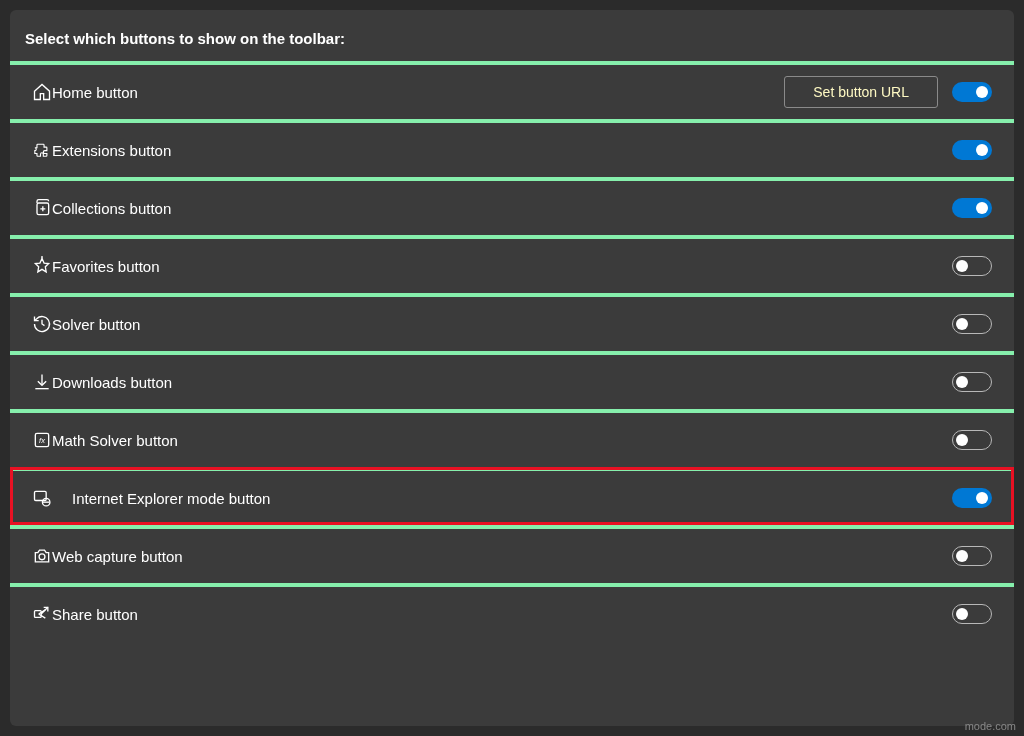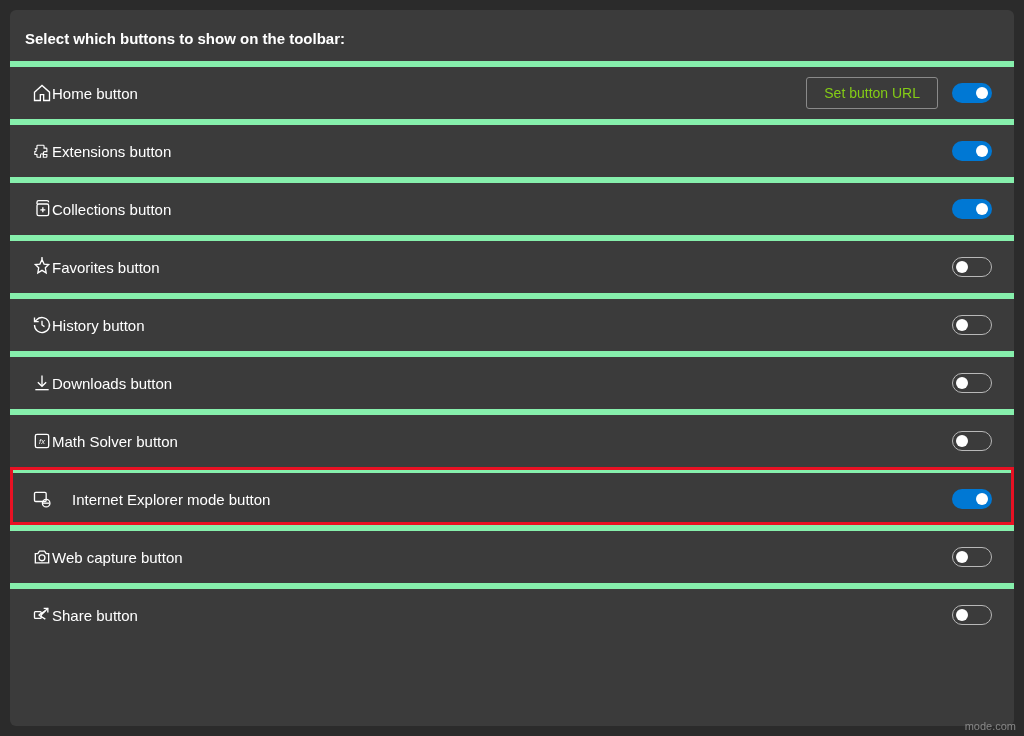--- a/index.html
+++ b/index.html
@@ -21,21 +21,21 @@
       padding: 20px 22px 14px 15px;
       font-size: 15px;
       font-weight: 600;
       color: #ffffff;
     }
     .row {
       display: flex;
       align-items: center;
       padding: 0 22px;
       height: 58px;
-      border-top: 6px solid #86efac;
+      border-top: 4px solid #86efac;
       position: relative;
     }
     .row.highlighted {
       outline: 3px solid #e81123;
       outline-offset: -3px;
       gap: 20px;
     }
     .row-icon {
       width: 20px;
       height: 20px;
@@ -54,23 +54,23 @@
       color: #ffffff;
     }
     .row-actions {
       display: flex;
       align-items: center;
       gap: 14px;
     }
     .btn-secondary {
       background: transparent;
       border: 1px solid #8a8a8a;
-      color: #84cc16;
+      color: #fef9c3;
       font-size: 14px;
-      padding: 7px 17px;
+      padding: 7px 28px;
       border-radius: 3px;
       cursor: pointer;
       font-family: inherit;
     }
     .toggle {
       width: 40px;
       height: 20px;
       border-radius: 10px;
       position: relative;
       cursor: pointer;
@@ -162,21 +162,21 @@
         </div>
       </div>
       <div class="row">
         <div class="row-icon">
           <svg viewBox="0 0 24 24" fill="none" stroke="currentColor" stroke-width="1.6">
             <path d="M3 12a9 9 0 1 0 2.6-6.3L3 8"></path>
             <polyline points="3 3 3 8 8 8"></polyline>
             <polyline points="12 7 12 12 15 14"></polyline>
           </svg>
         </div>
-        <div class="row-label">History button</div>
+        <div class="row-label">Solver button</div>
         <div class="row-actions">
           <div class="toggle off">
             <div class="knob"></div>
           </div>
         </div>
       </div>
       <div class="row">
         <div class="row-icon">
           <svg viewBox="0 0 24 24" fill="none" stroke="currentColor" stroke-width="1.6">
             <line x1="12" y1="3" x2="12" y2="15"></line>

